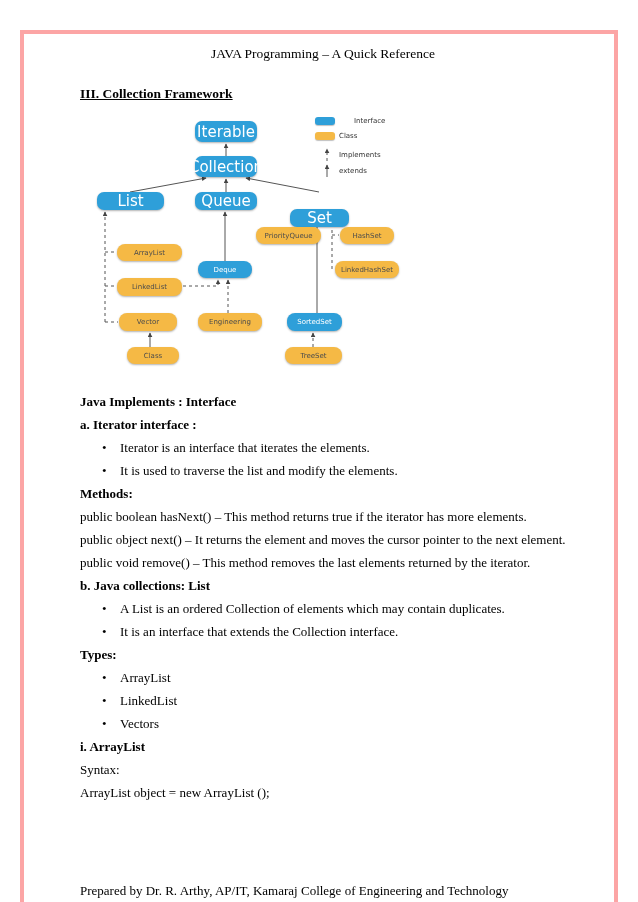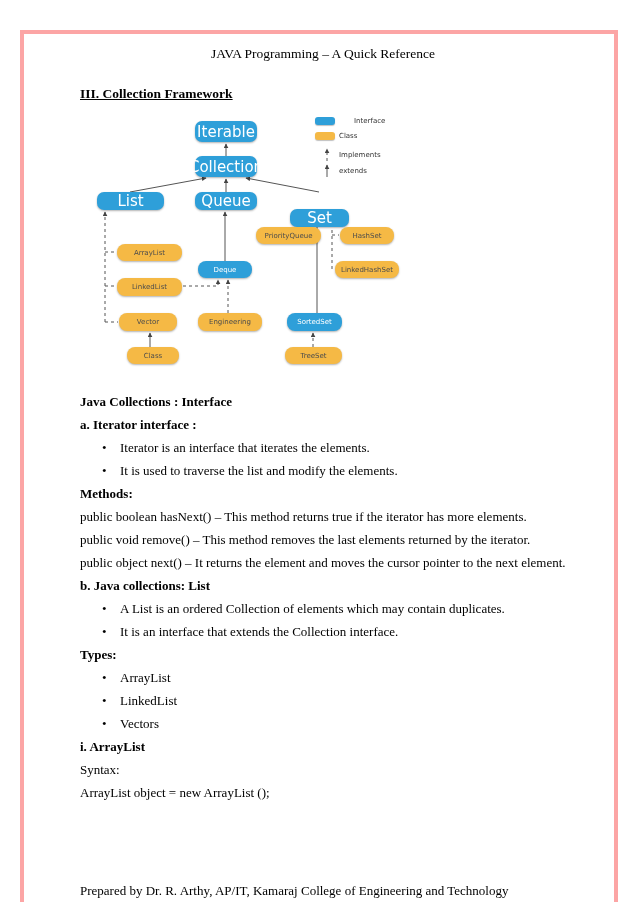--- a/index.html
+++ b/index.html
@@ -92,28 +92,28 @@
 
     <div class="legend-swatch" style="left:235px;top:3px;background:var(--interface-color,#2E9FD9);"></div>
     <span class="legend-label" style="left:259px;top:3px;margin-left:15px;">Interface</span>
     <div class="legend-swatch" style="left:235px;top:18px;background:var(--class-color,#F5B945);"></div>
     <span class="legend-label" style="left:259px;top:18px;">Class</span>
     <span class="legend-label" style="left:259px;top:37px;">Implements</span>
     <span class="legend-label" style="left:259px;top:53px;">extends</span>
   </div>
 
   <div class="doc-body">
-    <p class="bold">Java Collections : Interface</p>
+    <p class="bold">Java Implements : Interface</p>
     <p class="bold">a. Iterator interface :</p>
     <div class="bullet"><span>Iterator is an interface that iterates the elements.</span></div>
     <div class="bullet"><span>It is used to traverse the list and modify the elements.</span></div>
     <p class="bold">Methods:</p>
     <p>public boolean hasNext() – This method returns true if the iterator has more elements.</p>
+    <p>public object next() – It returns the element and moves the cursor pointer to the next element.</p>
     <p>public void remove() – This method removes the last elements returned by the iterator.</p>
-    <p>public object next() – It returns the element and moves the cursor pointer to the next element.</p>
 
     <p class="bold gap-top">b. Java collections: List</p>
     <div class="bullet"><span>A List is an ordered Collection of elements which may contain duplicates.</span></div>
     <div class="bullet"><span>It is an interface that extends the Collection interface.</span></div>
     <p class="bold">Types:</p>
     <div class="bullet"><span>ArrayList</span></div>
     <div class="bullet"><span>LinkedList</span></div>
     <div class="bullet"><span>Vectors</span></div>
     <p class="bold">i. ArrayList</p>
     <p>Syntax:</p>

